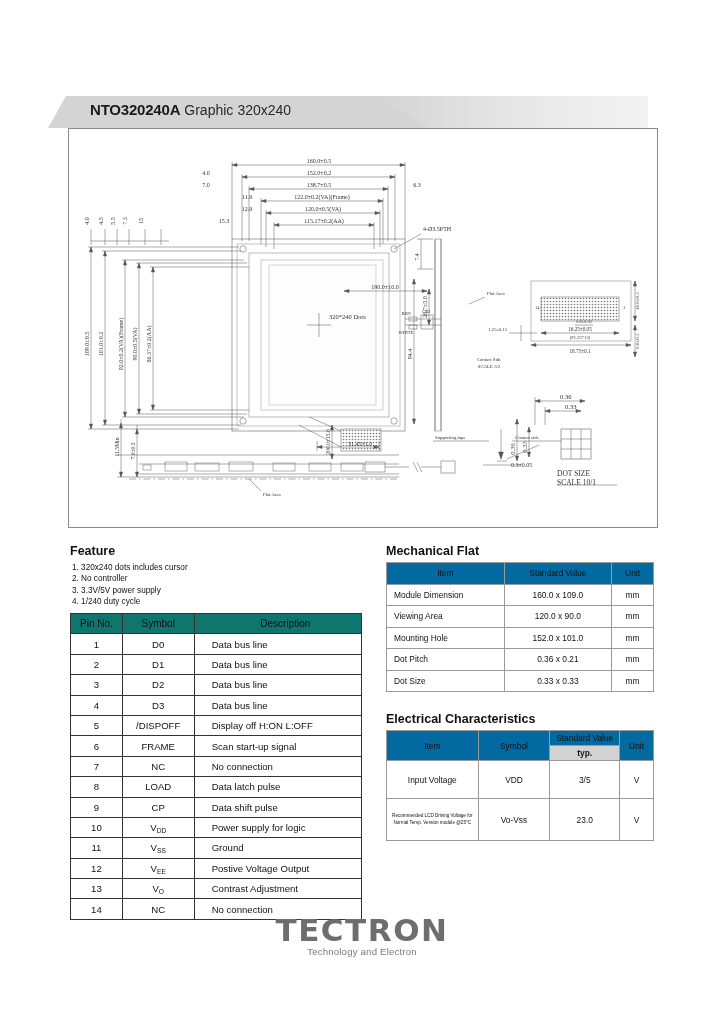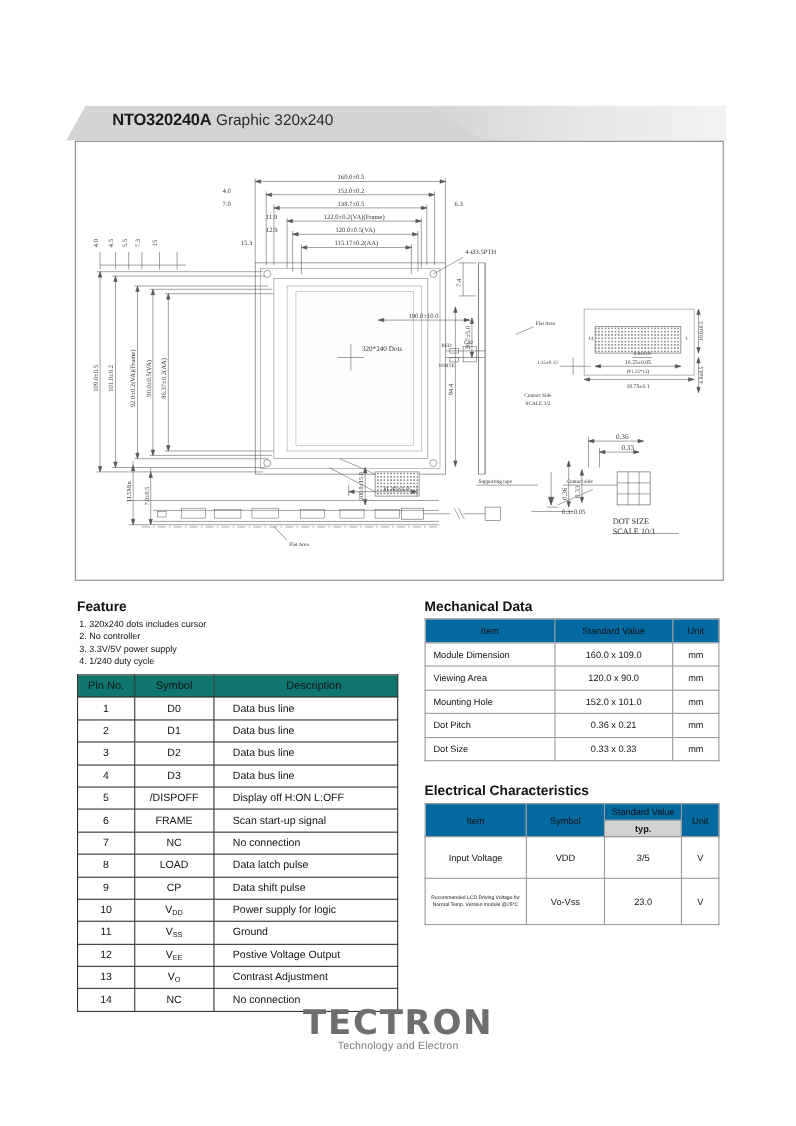--- a/index.html
+++ b/index.html
@@ -7,21 +7,21 @@
     width: 724px; height: 1024px;
     background: #ffffff;
     font-family: "Liberation Sans", sans-serif;
     color: #1a1a1a;
     overflow: hidden;
   }
   .page { position: relative; width: 724px; height: 1024px; }
 
   
   .header-banner {
-    position: absolute; left: 60px; top: 96px;
+    position: absolute; left: 48px; top: 96px;
     width: 600px; height: 32px;
   }
   .banner-bg {
     position: absolute; inset: 0;
     background: #d4d4d4;
     clip-path: polygon(18px 0, 600px 0, 600px 100%, 0 100%);
   }
   .banner-fade {
     position: absolute; left: 330px; top: 0; width: 270px; height: 32px;
     background: linear-gradient(90deg, #d4d4d4 0%, #e8e8e8 55%, #f2f2f2 100%);
@@ -532,21 +532,21 @@
           <td class="c-desc">Contrast Adjustment</td>
         </tr>
         <tr>
           <td class="c-no">14</td>
           <td class="c-sym">NC</td>
           <td class="c-desc">No connection</td>
         </tr>
       </tbody>
   </table>
 
-  <div class="section-title" id="mech-title">Mechanical Data</div>
+  <div class="section-title" id="mech-title">Mechanical Flat</div>
   <table class="spec-table" id="mech-table">
     <thead>
       <tr>
         <th class="m-item">Item</th>
         <th class="m-val">Standard Value</th>
         <th class="m-unit">Unit</th>
       </tr>
     </thead>
     <tbody id="mech-body">
         <tr>

